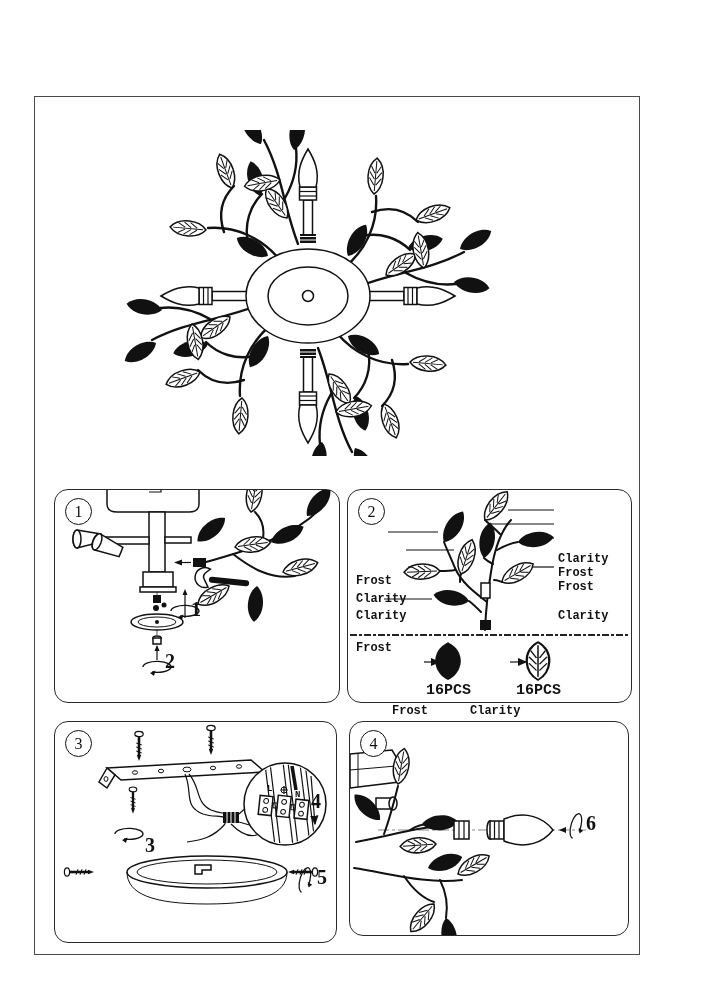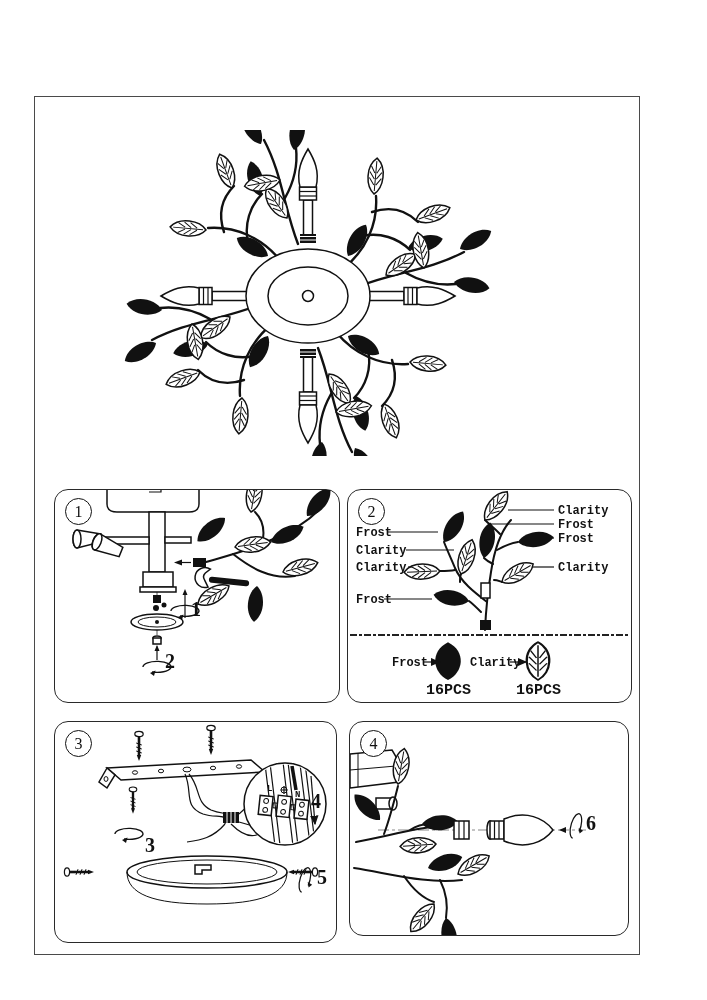--- a/index.html
+++ b/index.html
@@ -12,21 +12,21 @@
   .ln{fill:none;stroke:#111;stroke-width:1.2;}
   .wf{fill:#fff;stroke:#111;stroke-width:1.5;}
   .nf{fill:none;stroke:#111;stroke-width:1;}
   .dash{fill:none;stroke:#555;stroke-width:1;stroke-dasharray:5 3;}
   .panel{position:absolute;border:1.5px solid #2a2a2a;border-radius:14px;background:#fff;}
   .panel svg.art{position:absolute;left:0;top:0;width:100%;height:100%;}
   .badge{position:absolute;left:10px;top:8px;width:25px;height:25px;border:1.5px solid #111;
          border-radius:50%;display:flex;align-items:center;justify-content:center;
          font:400 16px "Liberation Serif",serif;background:#fff;z-index:3;}
   .step{position:absolute;font:700 20px "Liberation Serif",serif;z-index:3;}
-  .lbl{position:absolute;font:700 12px "Liberation Mono",monospace;z-index:3;white-space:nowrap;}
+  .lbl{position:absolute;font:700 12px "Liberation Mono",monospace;z-index:3;white-space:nowrap;margin-top:48px;}
   .lbl.r{text-align:left;}
   .lbl.l{width:58px;text-align:left;}
   .pcs{position:absolute;font:700 15px "Liberation Mono",monospace;z-index:3;}
   .term{position:absolute;font:700 9px "Liberation Mono",monospace;z-index:3;}
   .wm{position:absolute;left:162px;top:454px;font:800 51px "Liberation Sans",sans-serif;
       color:#cfa4a4;opacity:.8;letter-spacing:-1px;z-index:6;pointer-events:none;}
   .chand{position:absolute;left:88px;top:130px;}
 </style>
 </head>
 <body>

